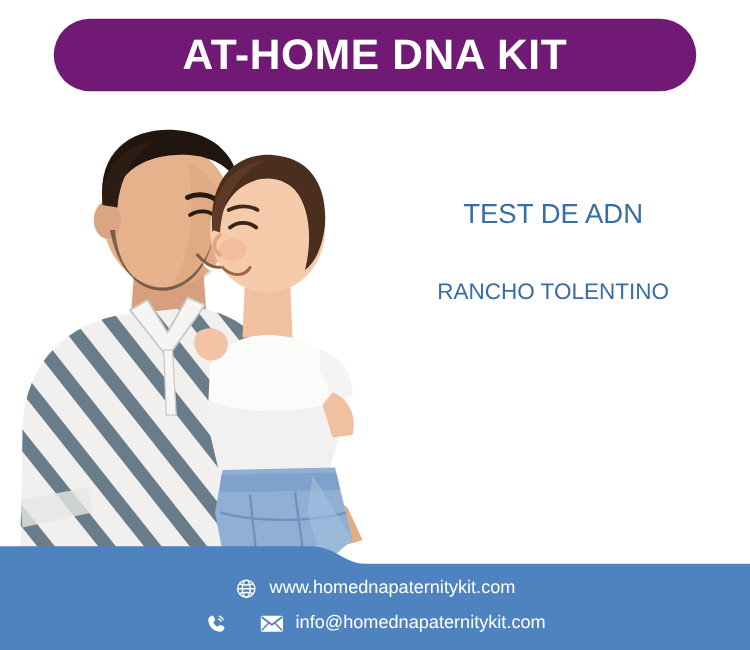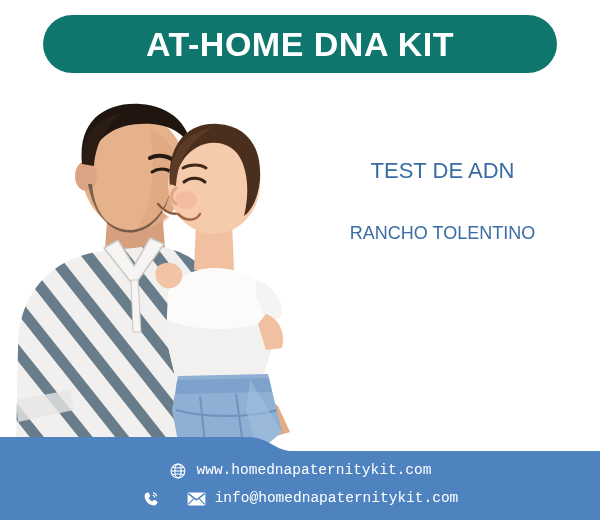--- a/index.html
+++ b/index.html
@@ -16,21 +16,21 @@
     width:600px; height:520px;
     background:#ffffff;
     overflow:hidden;
   }
 
   
   #header-pill {
     position:absolute;
     left:43px; top:15px;
     width:514px; height:58px;
-    background:#0f766e;
+    background:#701a75;
     border-radius:29px;
     display:flex; align-items:center; justify-content:center;
   }
   #header-title {
     color:#ffffff;
     font-size:34px;
     font-weight:bold;
     letter-spacing:0.5px;
     line-height:1;
     white-space:nowrap;
@@ -79,21 +79,20 @@
     display:flex;
     flex-direction:column;
     align-items:center;
     justify-content:flex-end;
     padding-bottom:12px;
   }
   .footer-row {
     display:flex;
     align-items:center;
     color:#ffffff;
-    font-family:Liberation Mono, monospace;
   }
   #footer-row-web { margin-bottom:9px; }
   #footer-row-contact { gap:26px; }
   .footer-item {
     display:flex;
     align-items:center;
     gap:9px;
     color:#ffffff;
     white-space:nowrap;
   }

